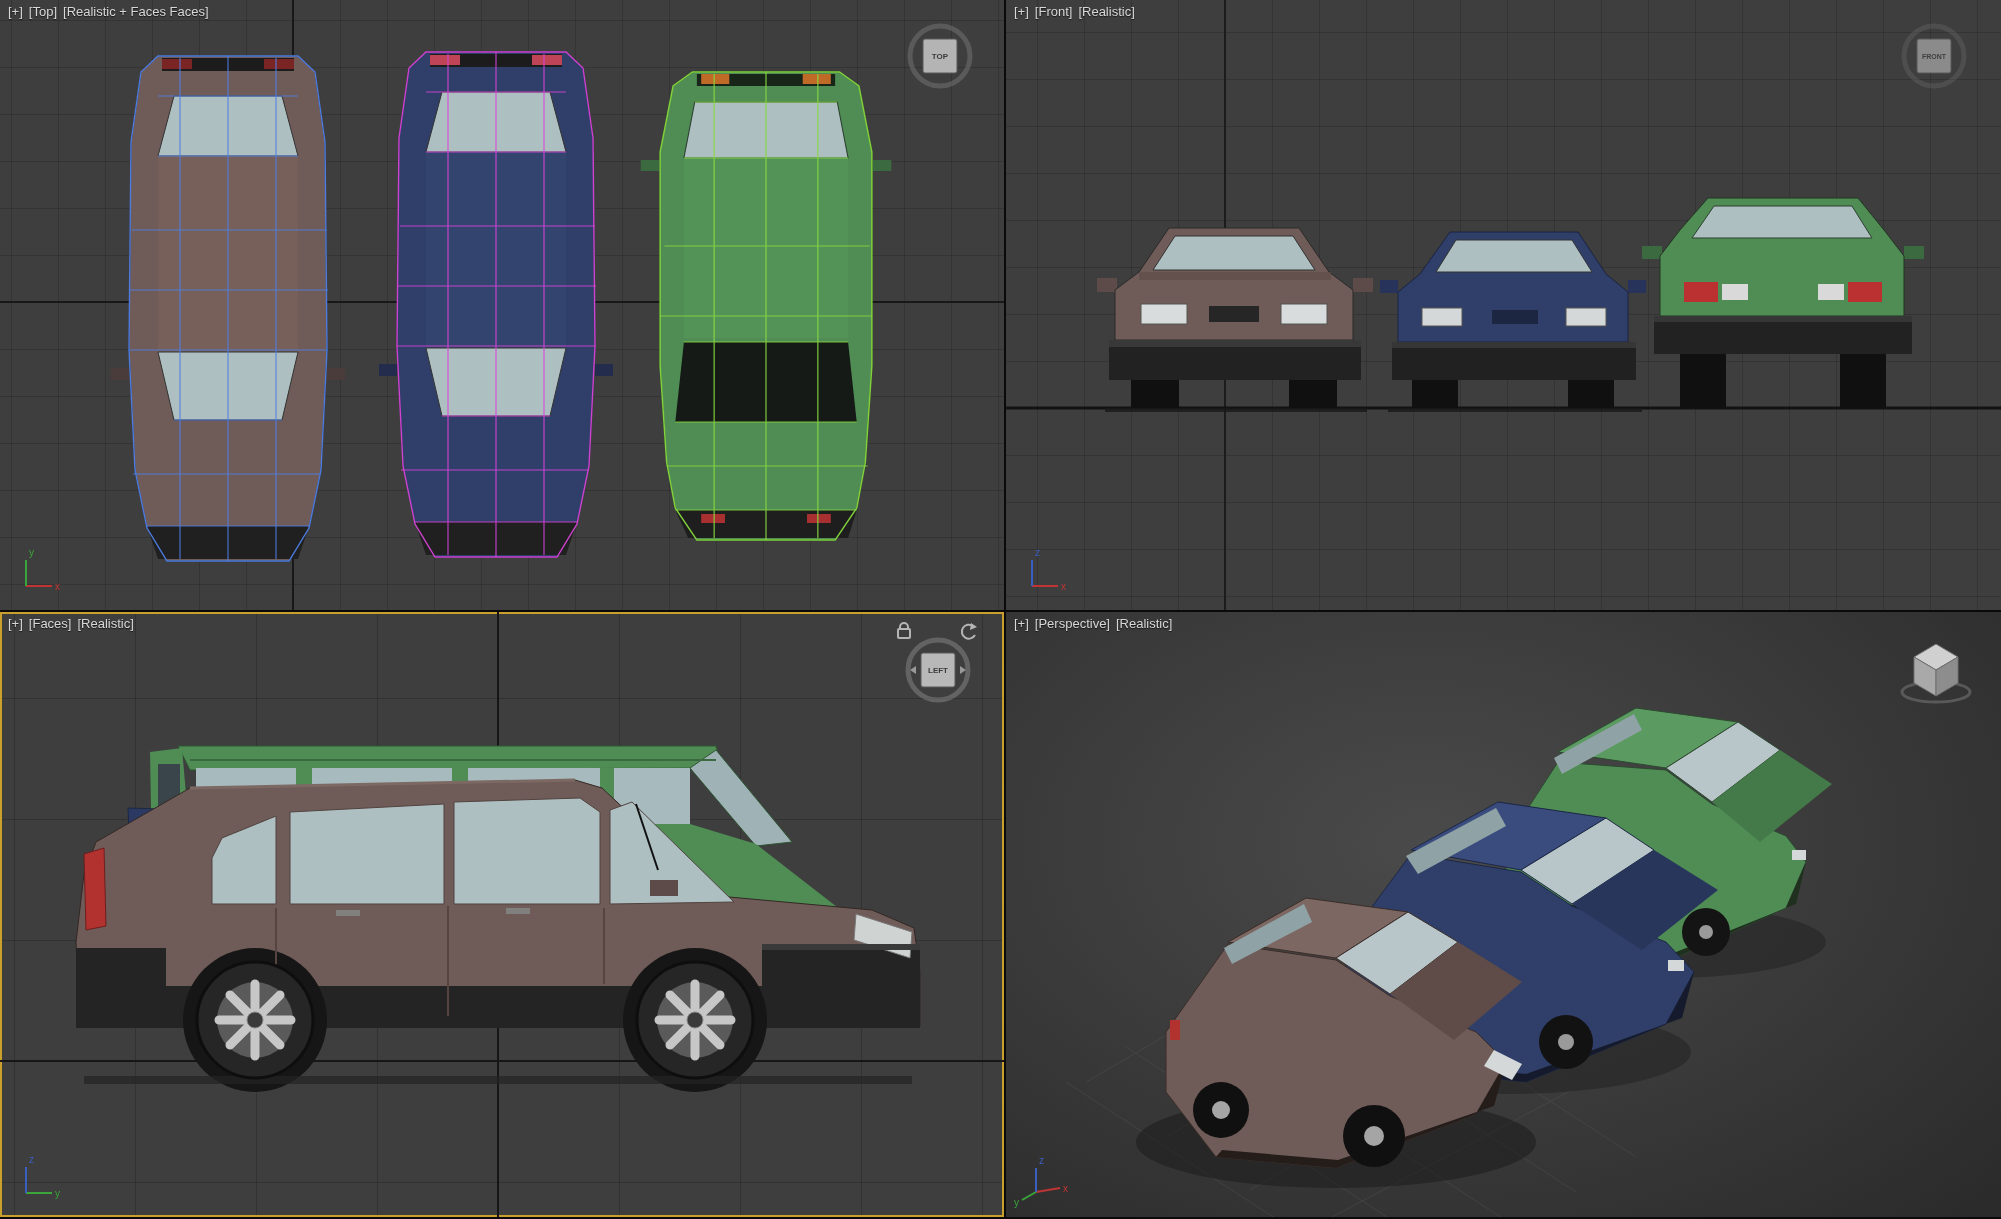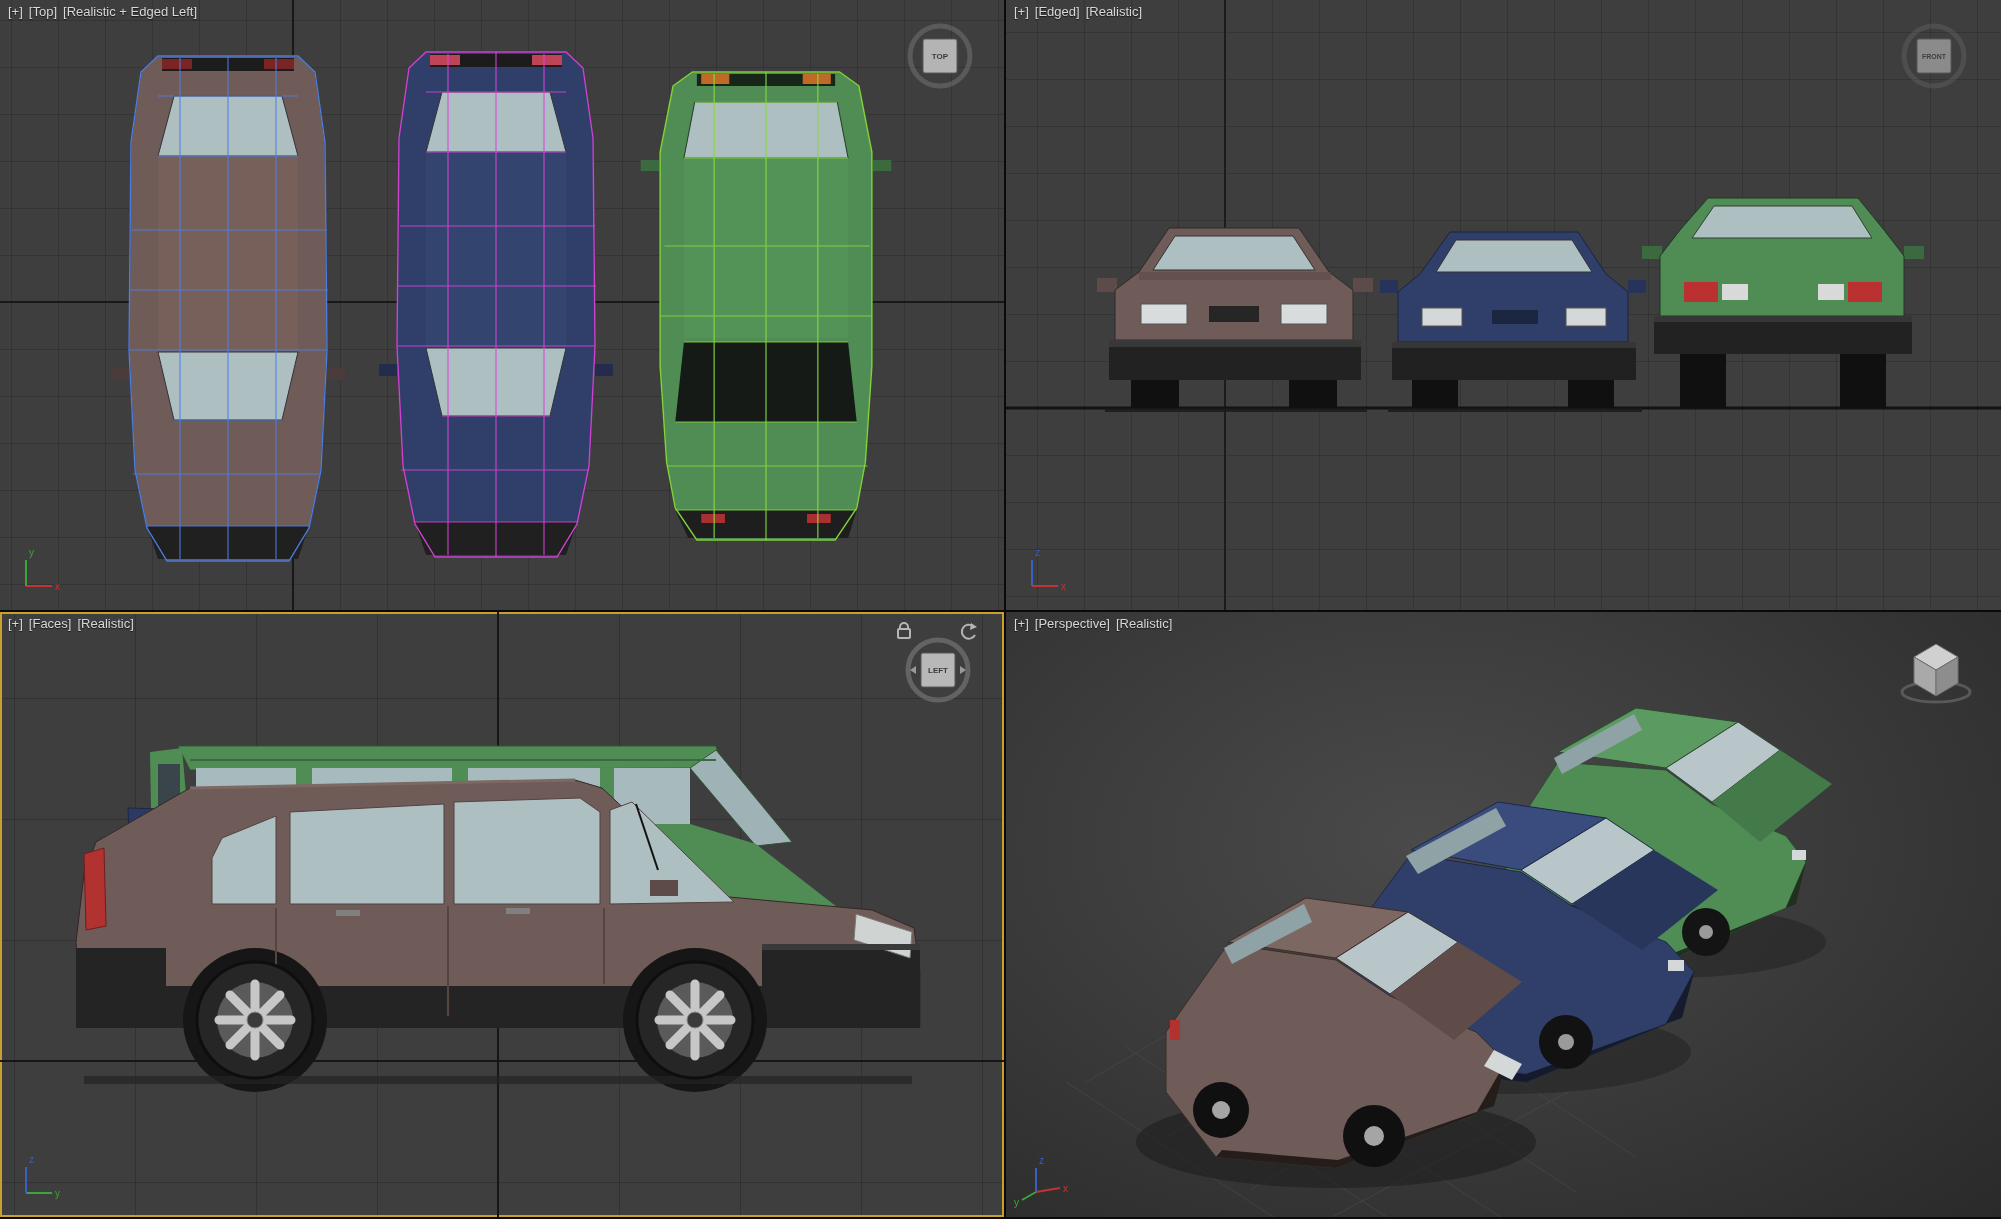--- a/index.html
+++ b/index.html
@@ -17,21 +17,21 @@
 </style>
 </head>
 <body>
 
 <div class="vp-grid">
 
   <div class="vp vp-top">
     <div class="vp-label">
       <span>[+]</span>
       <span>[Top]</span>
-      <span>[Realistic + Edged Left]</span>
+      <span>[Realistic + Faces Faces]</span>
     </div>
     <svg class="vp-canvas" viewBox="0 0 1004 610">
       <line x1="293" y1="0" x2="293" y2="610" stroke="#181818" stroke-width="2"></line>
       <line x1="0" y1="302" x2="1004" y2="302" stroke="#181818" stroke-width="2"></line>
 
       <g transform="translate(128,50)">
         <path d="M30,6 L170,6 L187,22 L197,92 L199,300 L193,420 L181,478 L161,511 L39,511 L19,478 L7,420 L1,300 L3,92 L13,22 Z" fill="#6f5b57" stroke="#262626"></path>
         <rect x="34" y="8" width="132" height="13" fill="#1c1c1c"></rect>
         <rect x="34" y="9" width="30" height="10" fill="#7a2424"></rect>
         <rect x="136" y="9" width="30" height="10" fill="#7a2424"></rect>
@@ -88,21 +88,21 @@
         <line x1="0" y1="0" x2="0" y2="-26" stroke="#3aa53a" stroke-width="2"></line>
         <text x="29" y="4" font-size="10" fill="#c03434">x</text>
         <text x="3" y="-30" font-size="10" fill="#3aa53a">y</text>
       </g>
     </svg>
   </div>
 
   <div class="vp vp-front">
     <div class="vp-label">
       <span>[+]</span>
-      <span>[Edged]</span>
+      <span>[Front]</span>
       <span>[Realistic]</span>
     </div>
     <svg class="vp-canvas" viewBox="0 0 995 610">
       <line x1="219" y1="0" x2="219" y2="610" stroke="#1c1c1c" stroke-width="2"></line>
       <line x1="0" y1="408" x2="995" y2="408" stroke="#121212" stroke-width="3"></line>
 
       <g transform="translate(111,228)">
         <rect x="-20" y="50" width="20" height="14" fill="#5c4b48"></rect>
         <rect x="236" y="50" width="20" height="14" fill="#5c4b48"></rect>
         <path d="M52,0 L182,0 L212,44 L236,62 L236,112 L-2,112 L-2,62 L22,44 Z" fill="#6f5b57" stroke="#2a2a2a"></path>

